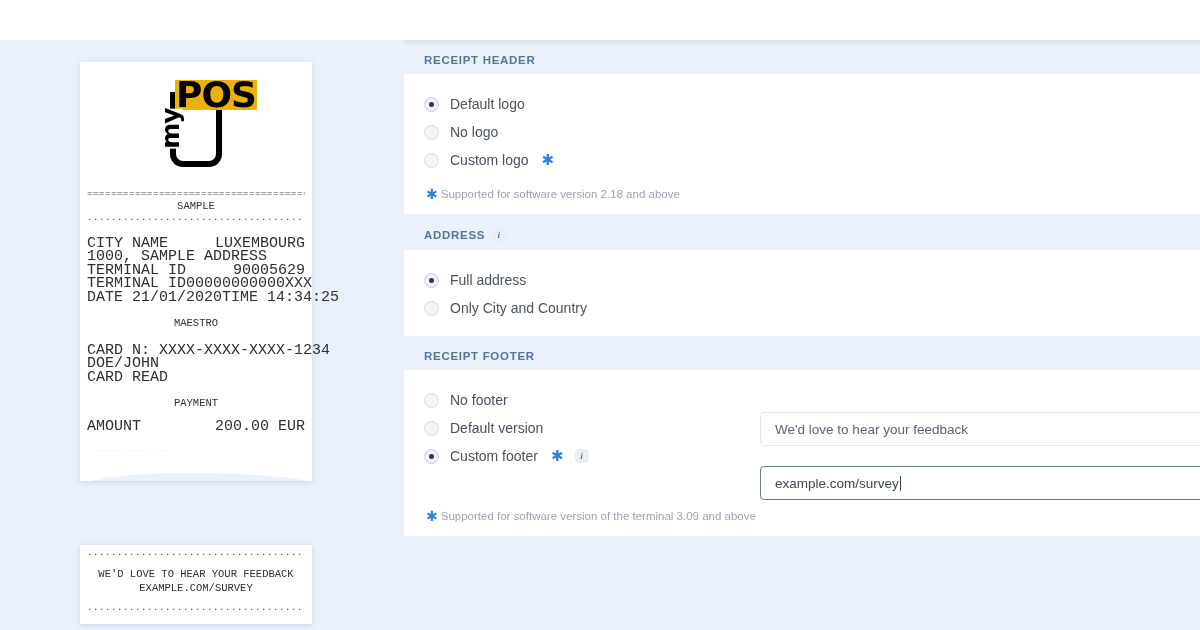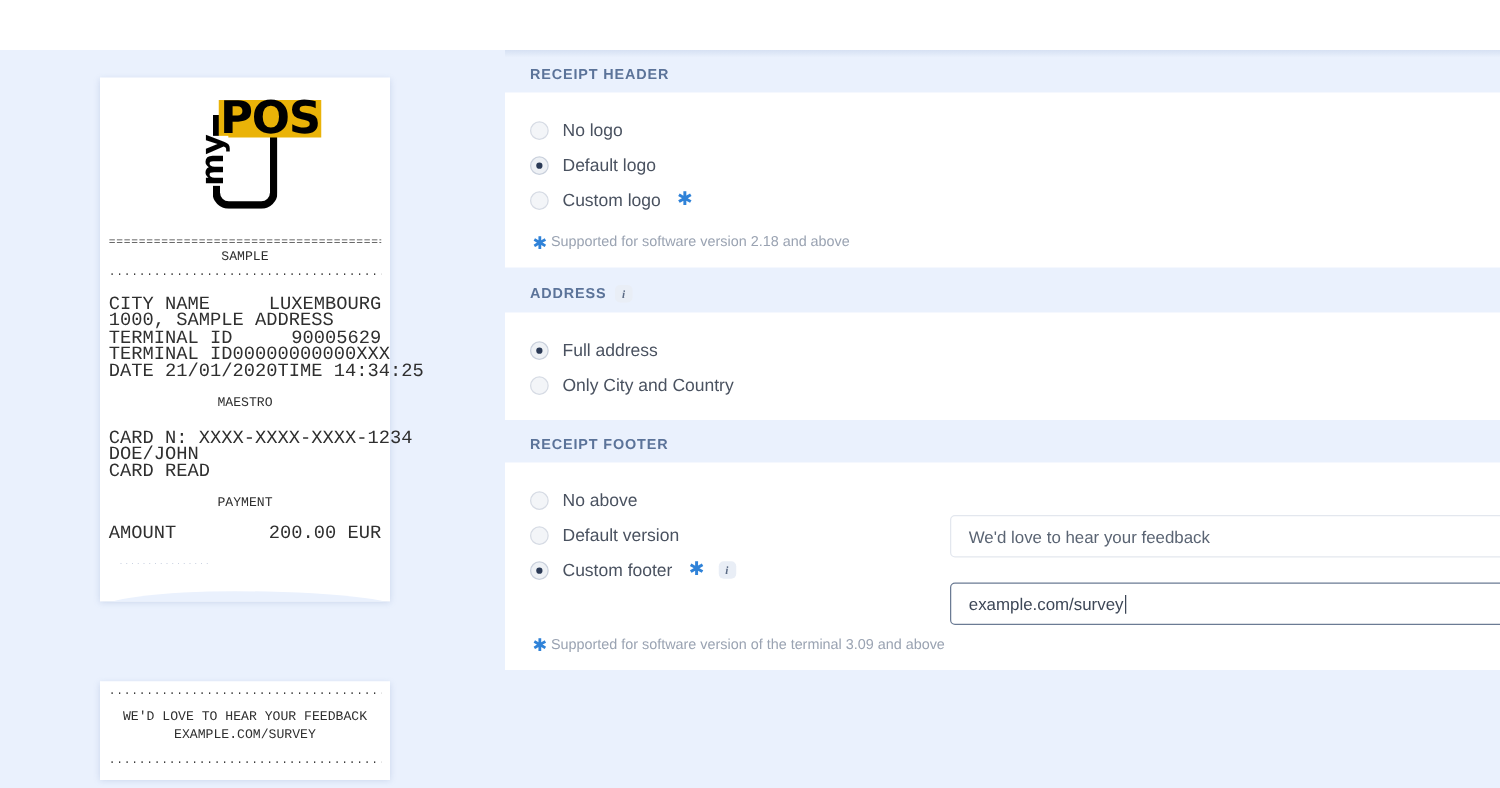--- a/index.html
+++ b/index.html
@@ -248,26 +248,26 @@
     </div>
   </div>
 
   <div class="settings">
 
     <div class="sect-head">
       <span>RECEIPT HEADER</span>
     </div>
     <div class="card">
       <div class="opt">
-        <span class="radio"></span>
-        <span>No logo</span>
-      </div>
-      <div class="opt">
         <span class="radio on"></span>
         <span>Default logo</span>
+      </div>
+      <div class="opt">
+        <span class="radio"></span>
+        <span>No logo</span>
       </div>
       <div class="opt">
         <span class="radio"></span>
         <span>Custom logo</span>
         <span class="star">✱</span>
       </div>
       <div class="note">
         <span class="star">✱</span>
         <span>Supported for software version 2.18 and above</span>
       </div>
@@ -287,21 +287,21 @@
         <span>Only City and Country</span>
       </div>
     </div>
 
     <div class="sect-head">
       <span>RECEIPT FOOTER</span>
     </div>
     <div class="card footer-card">
       <div class="opt">
         <span class="radio"></span>
-        <span>No above</span>
+        <span>No footer</span>
       </div>
       <div class="opt">
         <span class="radio"></span>
         <span>Default version</span>
       </div>
       <div class="opt">
         <span class="radio on"></span>
         <span>Custom footer</span>
         <span class="star">✱</span>
         <span class="info">i</span>

